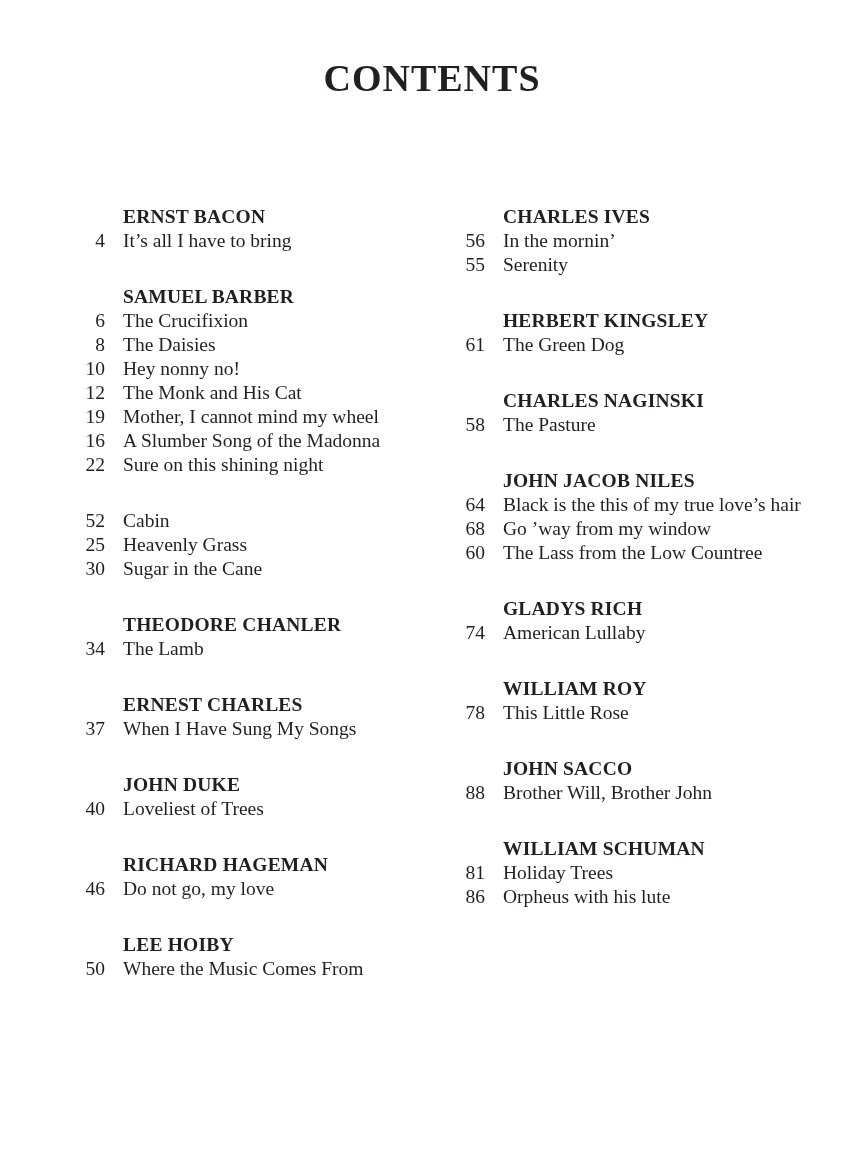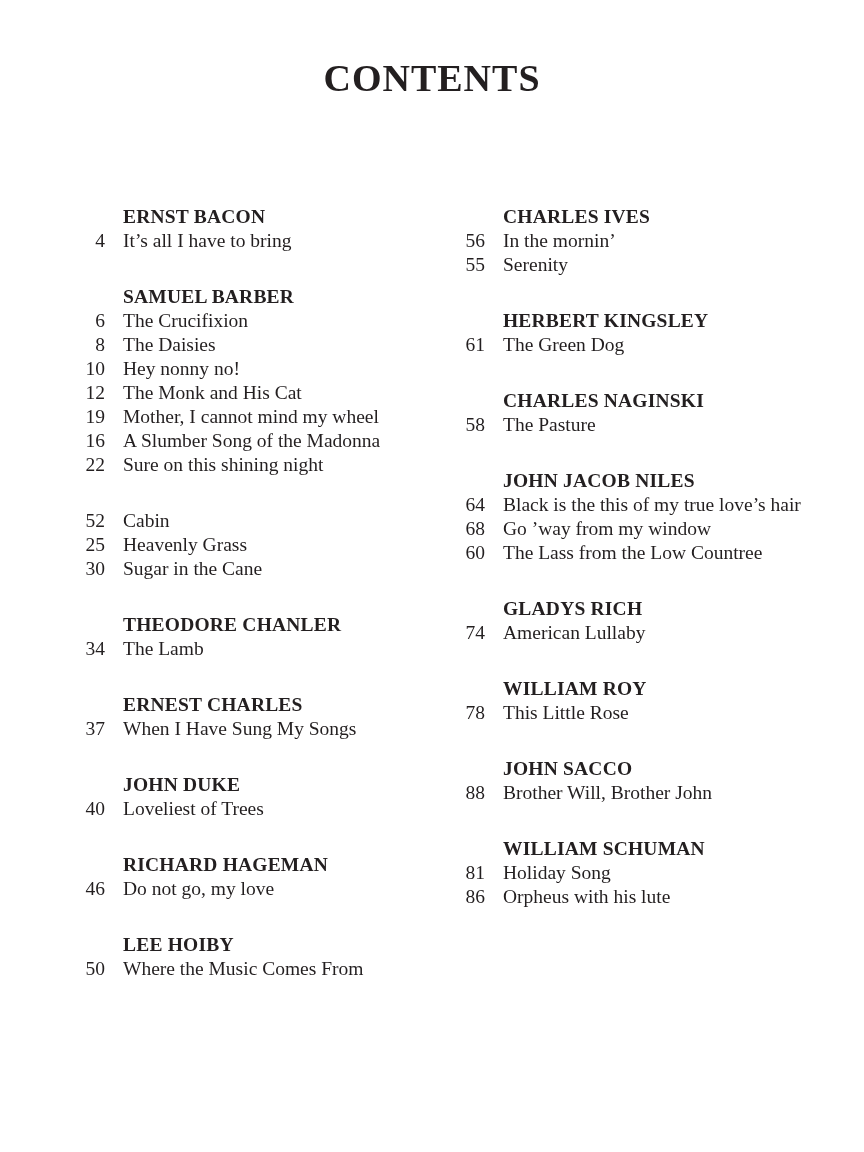--- a/index.html
+++ b/index.html
@@ -225,21 +225,21 @@
           <h2 class="composer">JOHN SACCO</h2>
           <div class="row">
             <span class="num">88</span>
             <span class="song">Brother Will, Brother John</span>
           </div>
         </section>
         <section class="section">
           <h2 class="composer">WILLIAM SCHUMAN</h2>
           <div class="row">
             <span class="num">81</span>
-            <span class="song">Holiday Song</span>
+            <span class="song">Holiday Trees</span>
           </div>
           <div class="row">
             <span class="num">86</span>
             <span class="song">Orpheus with his lute</span>
           </div>
         </section>
       </div>
   </div>
 </div>
 

